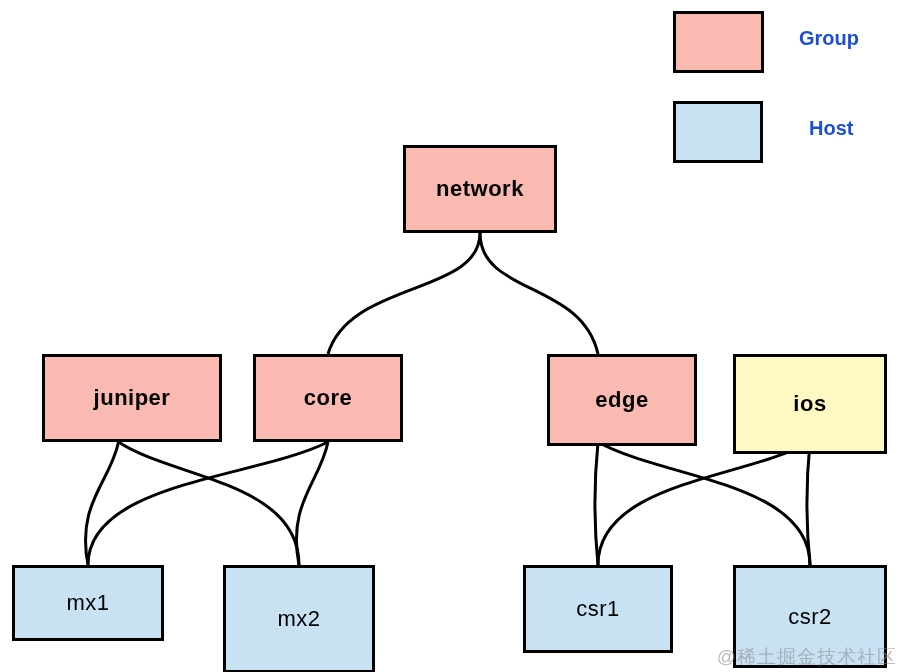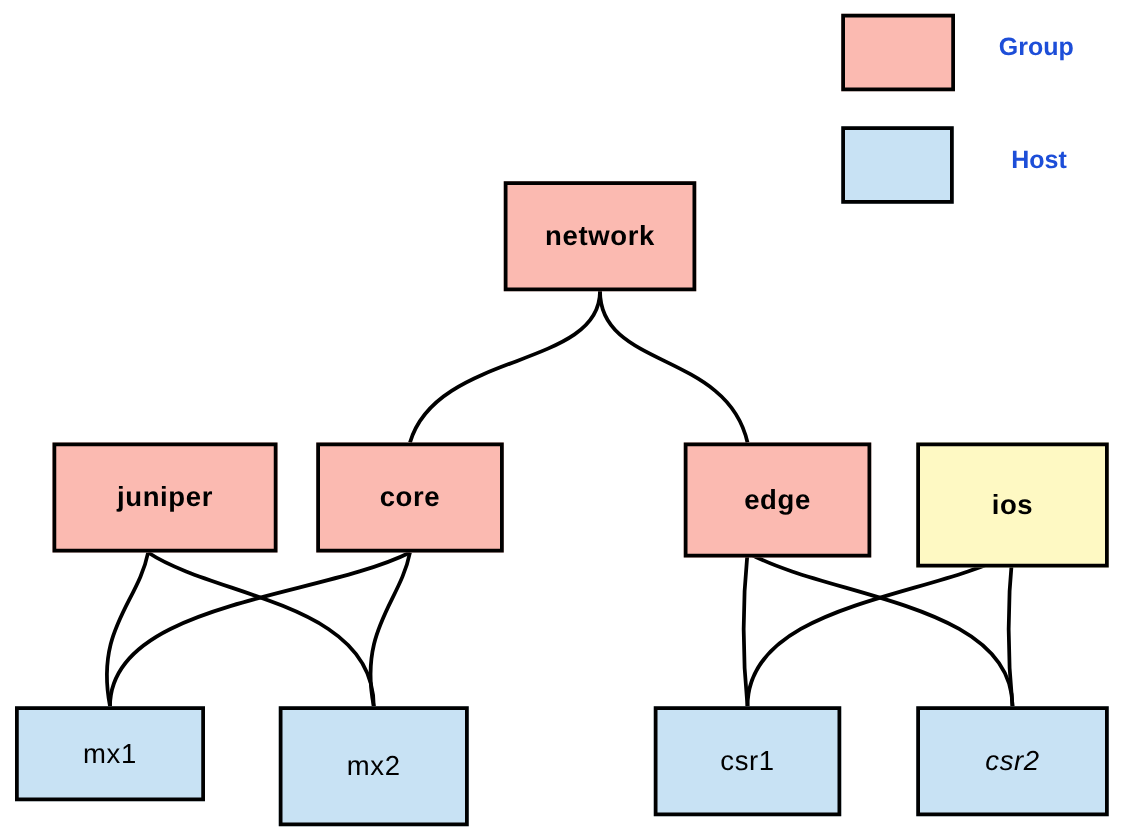--- a/index.html
+++ b/index.html
@@ -80,26 +80,27 @@
       <path d="M810,442 C806,482 806,525 810,565" stroke="#000000"></path>
     </svg>
 
   <div id="node-layer">
       <div class="node group" style="left: 403px; top: 145px; width: 154px; height: 88px; background: rgb(251, 186, 177);">network</div>
       <div class="node group" style="left: 42px; top: 354px; width: 180px; height: 88px; background: rgb(251, 186, 177);">juniper</div>
       <div class="node group" style="left: 253px; top: 354px; width: 150px; height: 88px; background: rgb(251, 186, 177);">core</div>
       <div class="node group" style="left: 523px; top: 354px; width: 150px; height: 92px; background: rgb(251, 186, 177); margin-left: 24px;">edge</div>
       <div class="node group" style="left: 733px; top: 354px; width: 154px; height: 100px; background: #fef9c3;">ios</div>
       <div class="node host" style="left: 12px; top: 565px; width: 152px; height: 76px; background: rgb(200, 226, 244);">mx1</div>
-      <div class="node host" style="left: 223px; top: 565px; width: 152px; height: 96px; background: rgb(200, 226, 244);">mx2</div>
+      <div class="node host" style="left: 223px; top: 565px; width: 152px; height: 108px; background: rgb(200, 226, 244);">mx2</div>
       <div class="node host" style="left: 523px; top: 565px; width: 150px; height: 88px; background: rgb(200, 226, 244);">csr1</div>
-      <div class="node host" style="left: 733px; top: 565px; width: 154px; height: 88px; background: rgb(200, 226, 244); font-style: italic;">csr2</div>
+      <div class="node host" style="left: 733px; top: 565px; width: 154px; height: 103px; background: rgb(200, 226, 244);">csr2</div>
     </div>
 
   <div>
     <div class="legend-swatch" id="legend-swatch-group" style="left: 673px; top: 11px; width: 91px; height: 62px; background: rgb(251, 186, 177);"></div>
     <div class="legend-label" style="left:799px; top:27px;">Group</div>
 
     <div class="legend-swatch" id="legend-swatch-host" style="left: 673px; top: 101px; width: 90px; height: 62px; background: rgb(200, 226, 244);"></div>
     <div class="legend-label" style="left:809px; top:117px;">Host</div>
   </div>
 
+  <div id="watermark">@稀土掘金技术社区</div>
 </div>
 
 </body></html>

